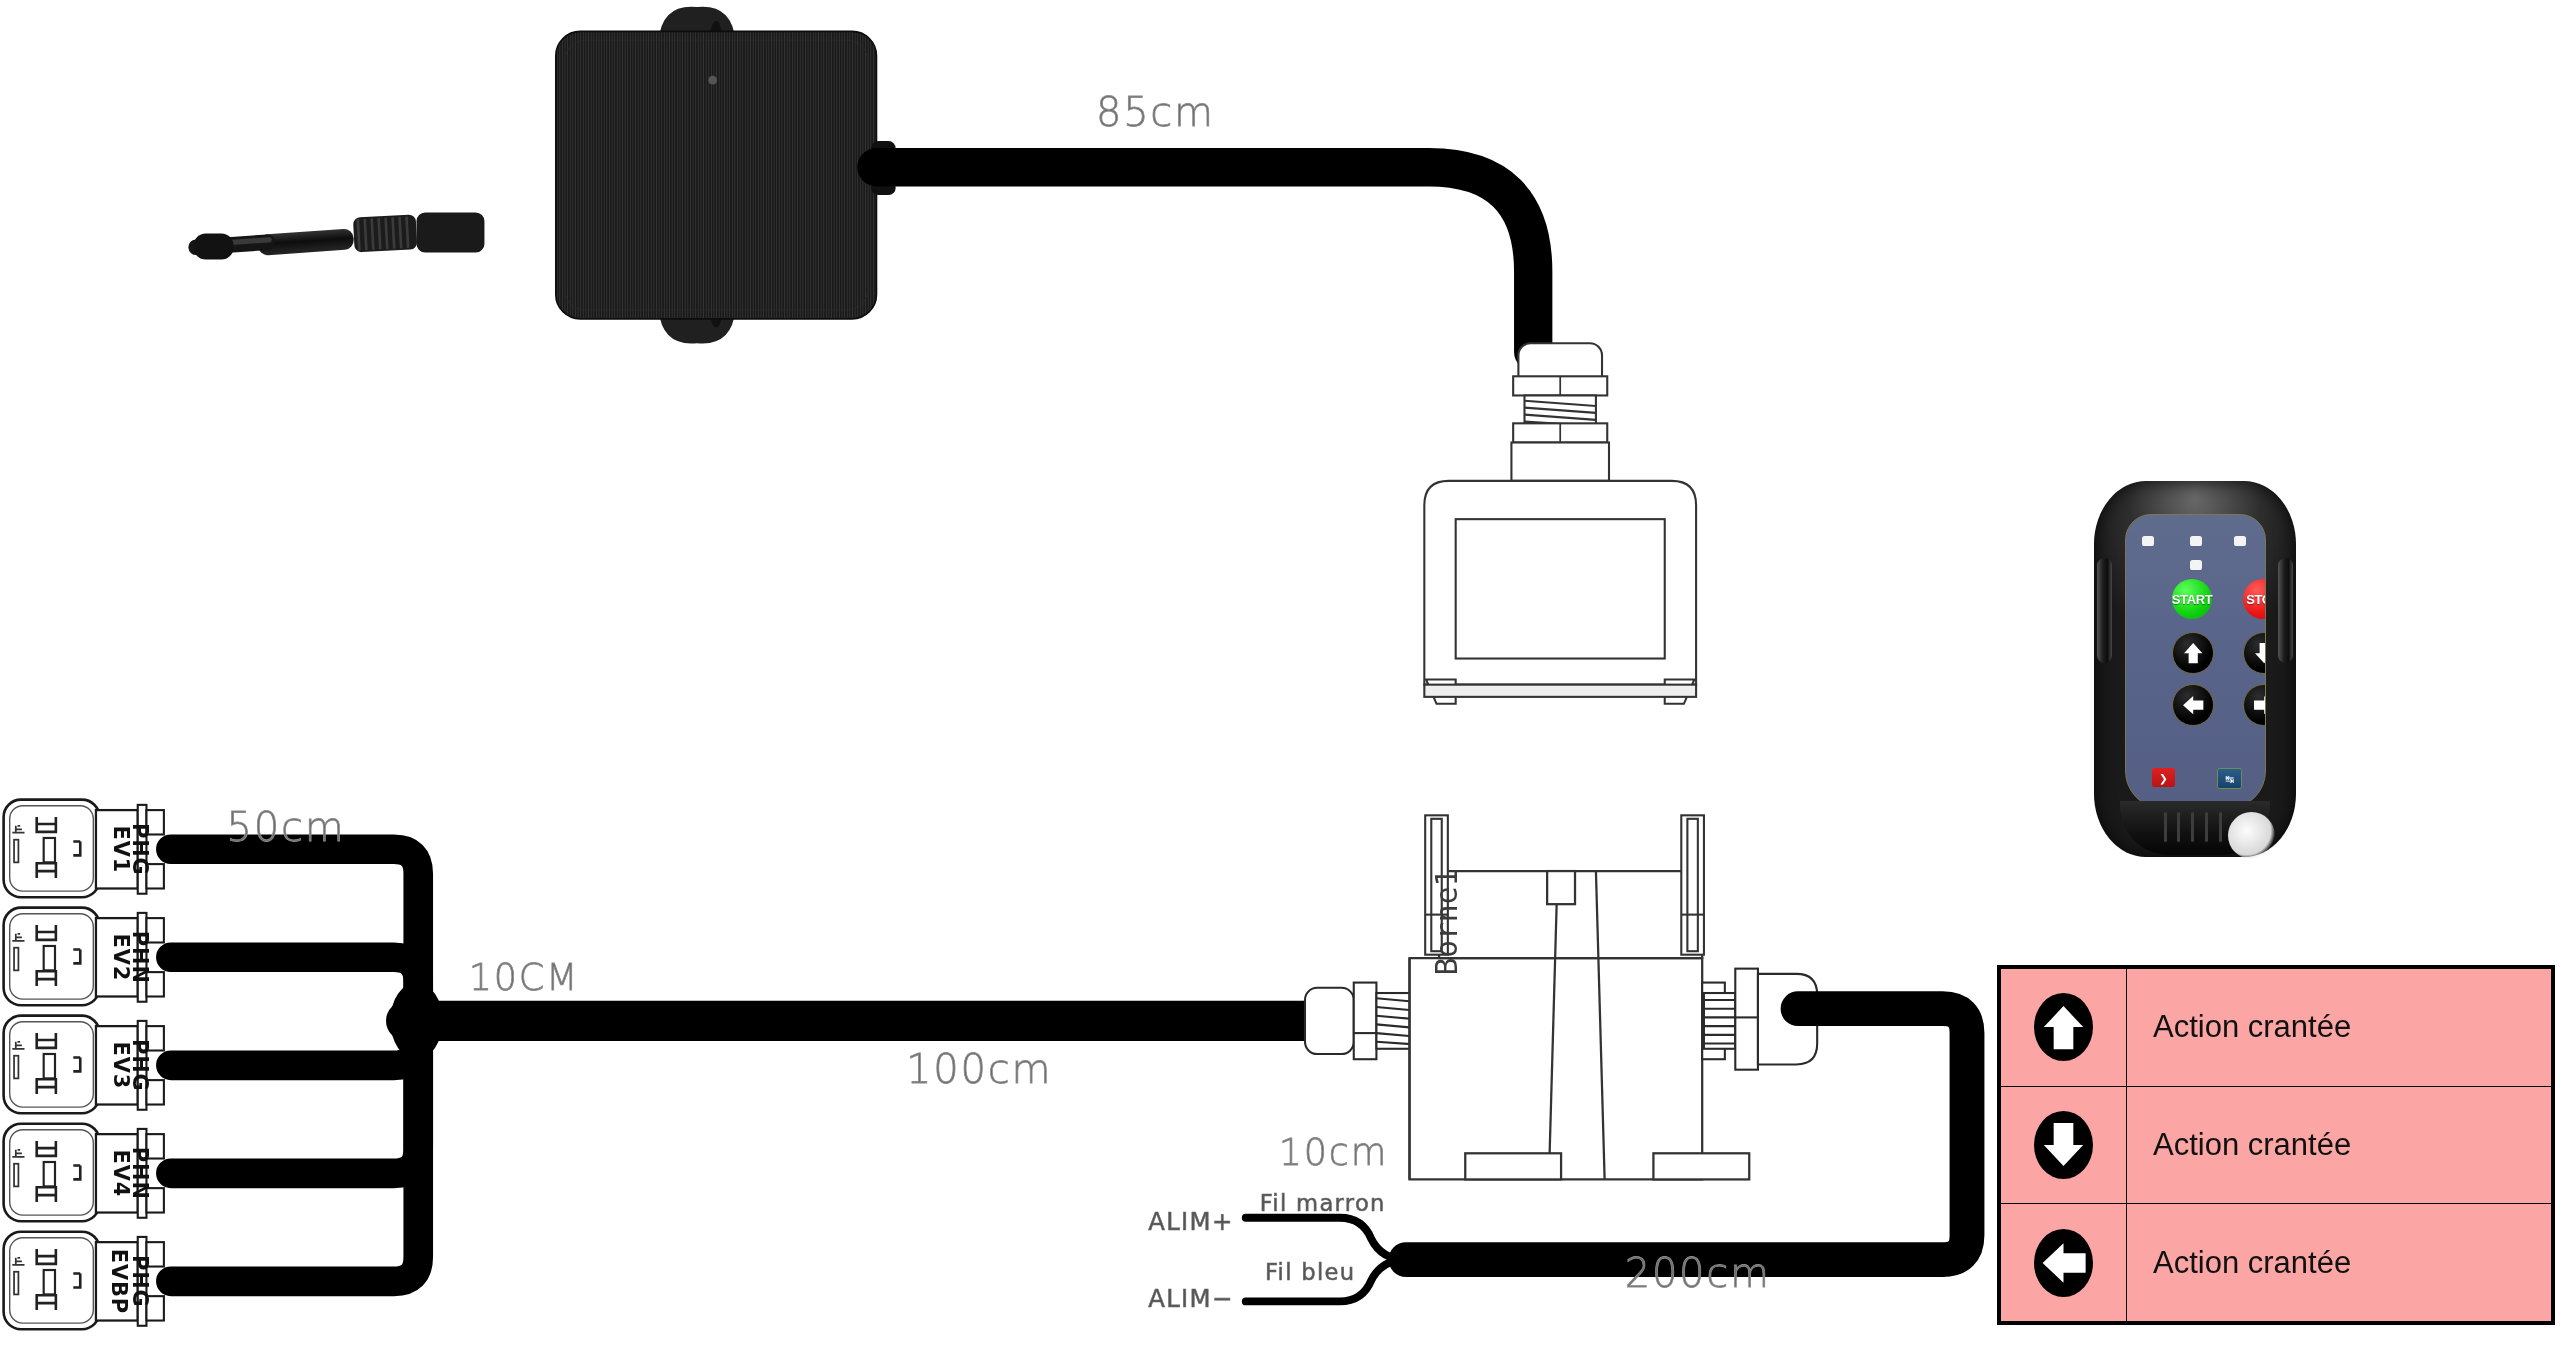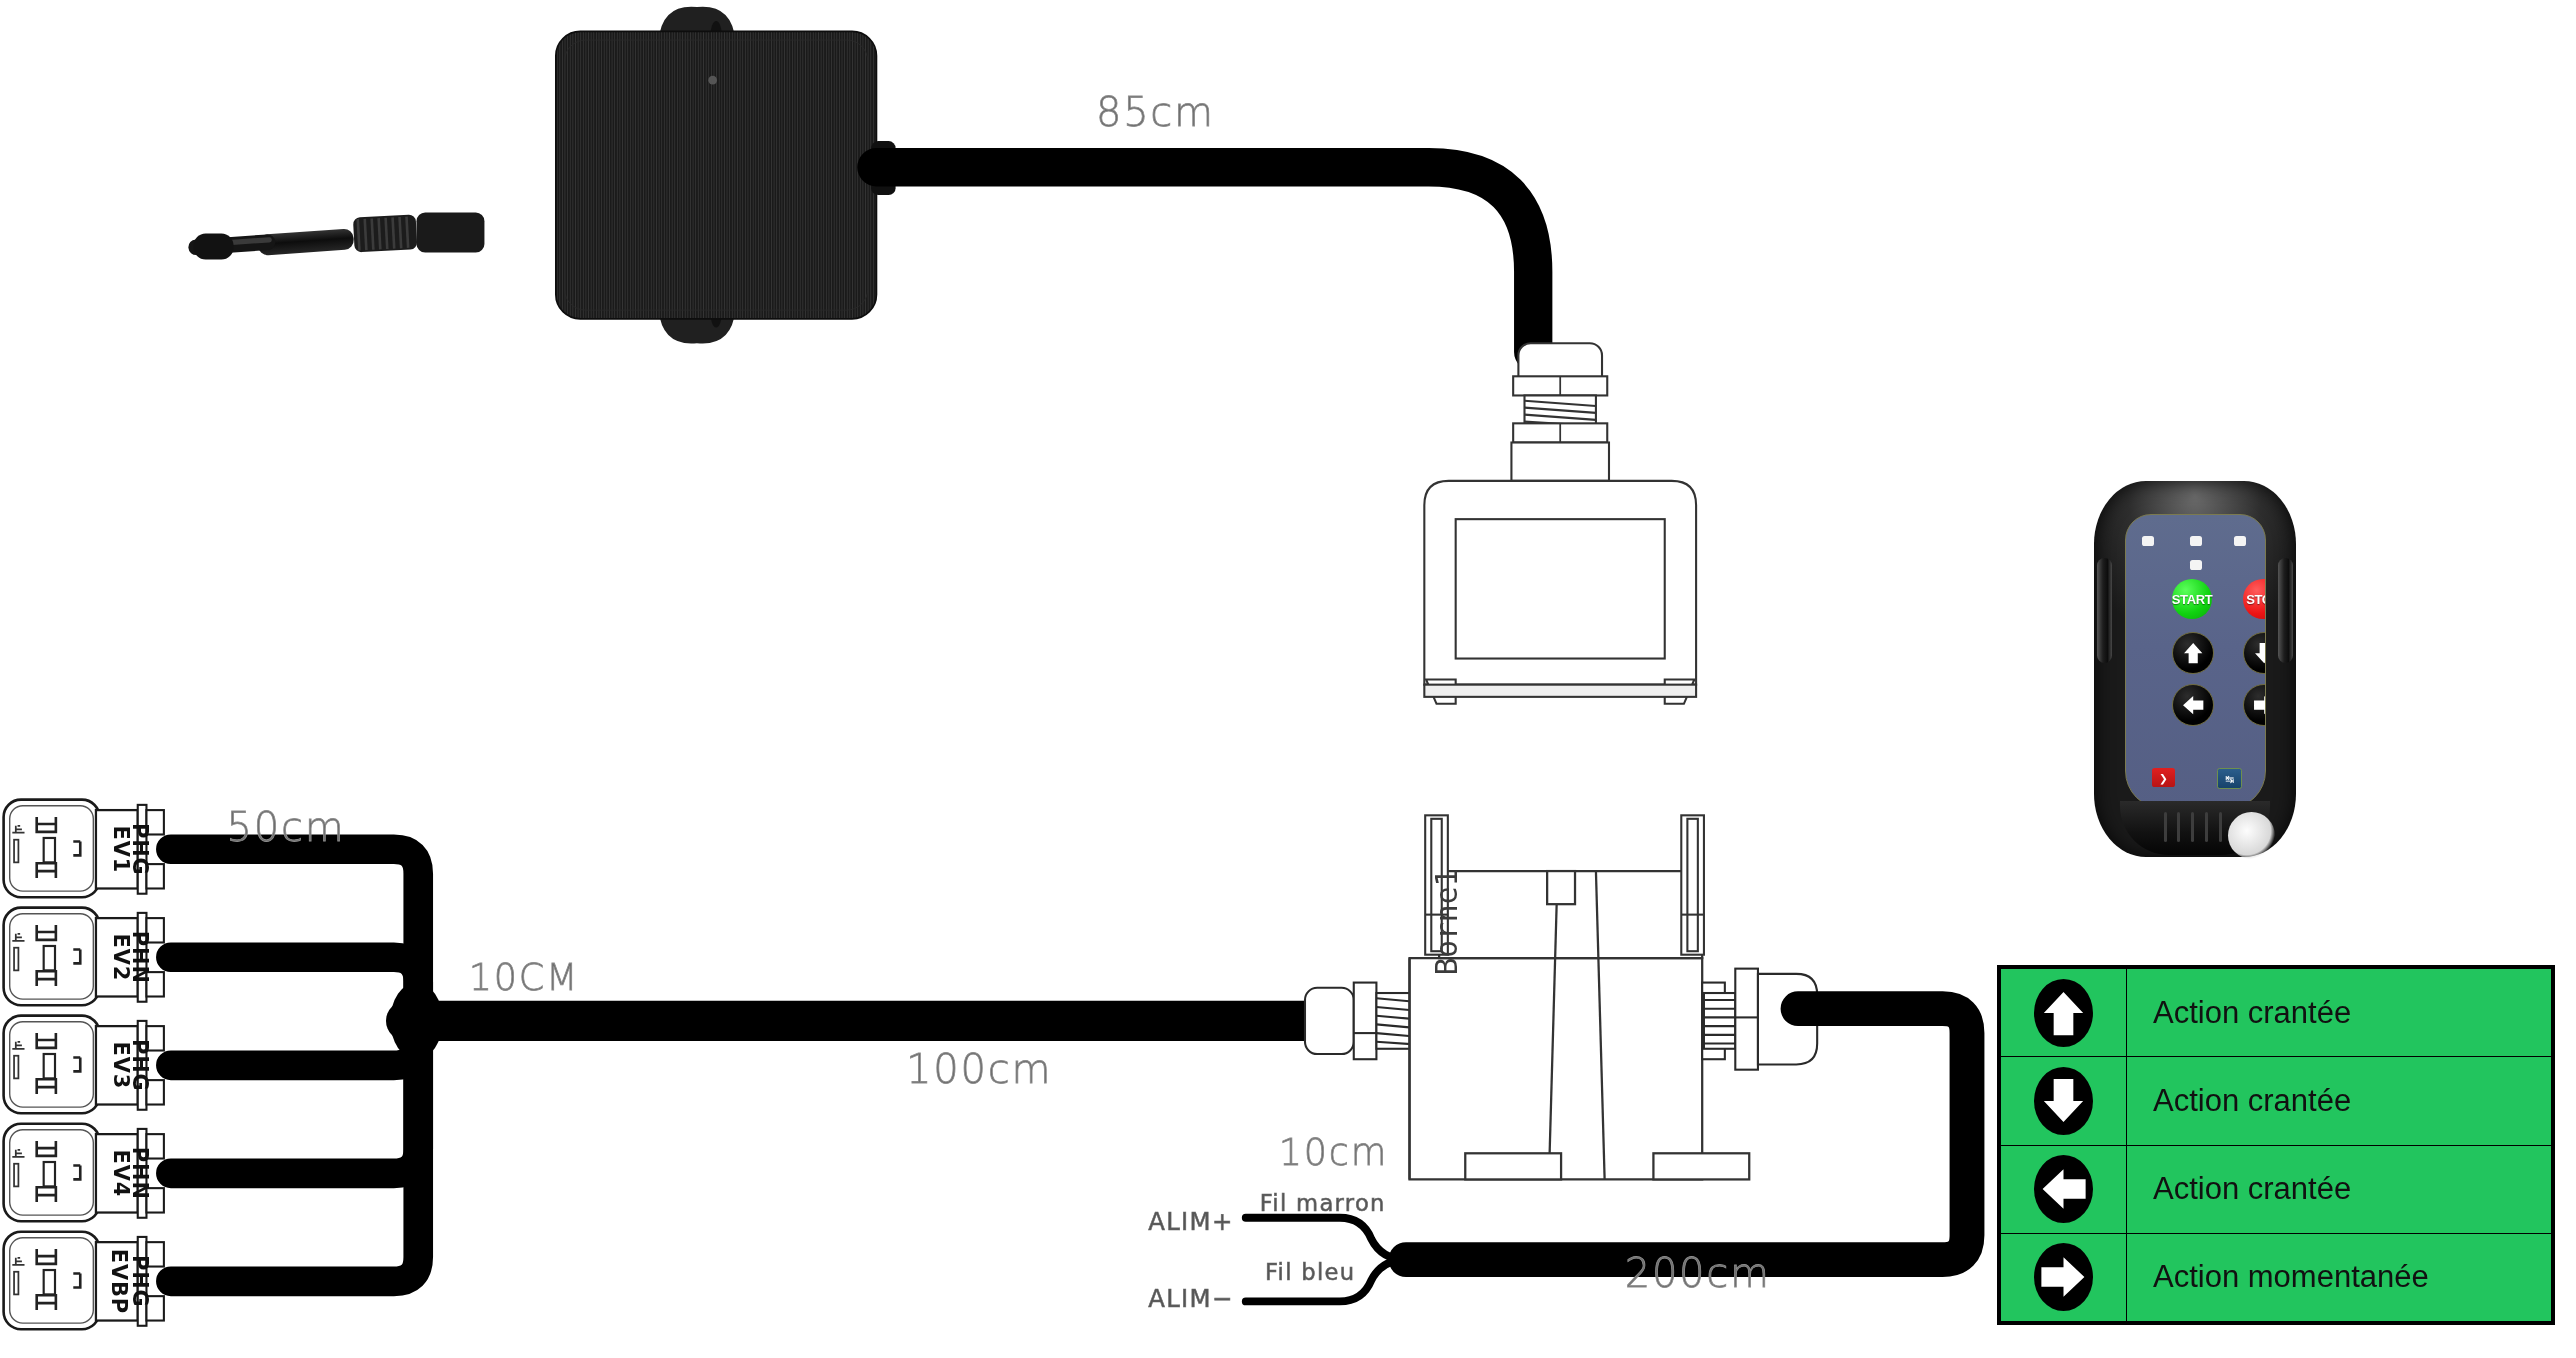--- a/index.html
+++ b/index.html
@@ -32,21 +32,21 @@
     font-family:"DejaVu Sans",sans-serif;
     fill:#111;font-weight:700;
     letter-spacing:1px;
   }
 
   
   #legend{
     position:absolute;left:1997px;top:965px;
     width:558px;height:360px;
     border:3.5px solid #000;
-    background:#22c55e;
+    background:#fca5a5;
     box-sizing:border-box;
   }
   #legend table{border-collapse:collapse;width:100%;height:100%;table-layout:fixed;}
   #legend td{border:1.7px solid #000;vertical-align:middle;}
   #legend td.icocell{width:125px;text-align:center;padding:0;}
   #legend td.txtcell{
     padding-left:26px;
     font-family:"Liberation Sans",sans-serif;
     font-size:31px;color:#111;white-space:nowrap;
   }
@@ -424,28 +424,18 @@
         <tr>
           <td class="icocell">
             <span class="arrowdisc">
               <svg width="59" height="68" viewBox="0 0 24 24">
                 <path d="M3.5 12 L12 4 V8 H21 V16 H12 V20 Z" fill="#fff"></path>
               </svg>
             </span>
           </td>
           <td class="txtcell">Action crantée</td>
         </tr>
-        <tr>
-          <td class="icocell">
-            <span class="arrowdisc">
-              <svg width="59" height="68" viewBox="0 0 24 24">
-                <path d="M20.5 12 L12 20 V16 H3 V8 H12 V4 Z" fill="#fff"></path>
-              </svg>
-            </span>
-          </td>
-          <td class="txtcell">Action momentanée</td>
-        </tr>
       </tbody>
     </table>
   </div>
 
 </div>
 
 
 </body></html>

